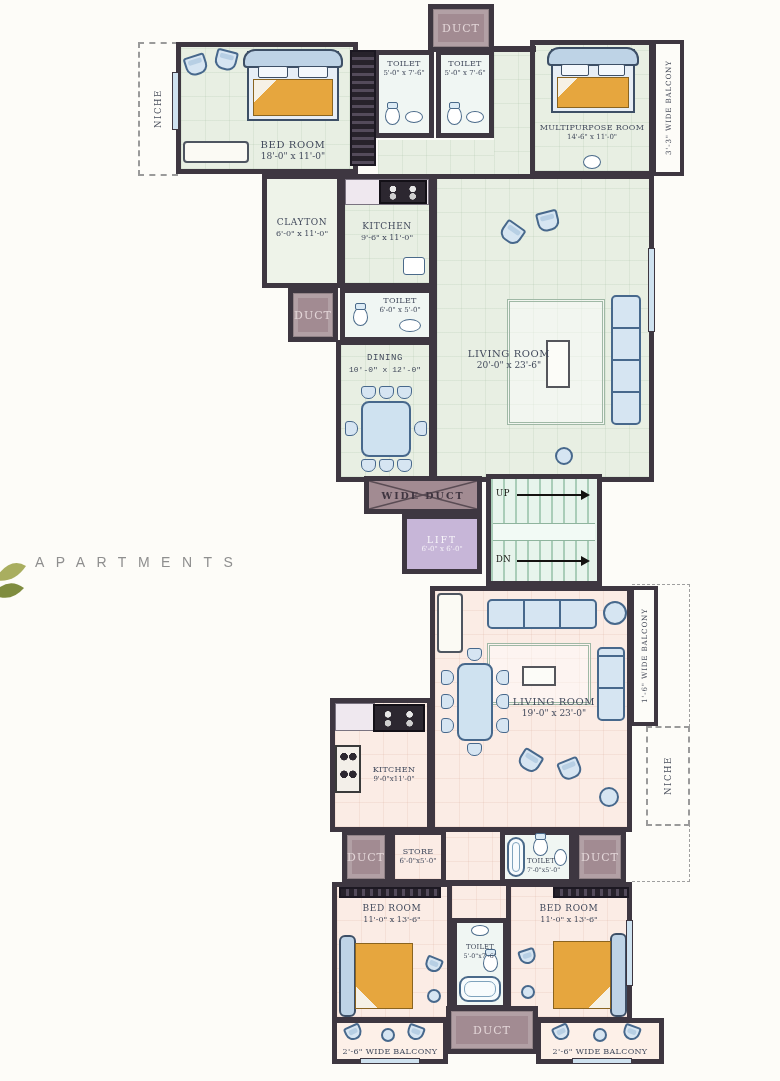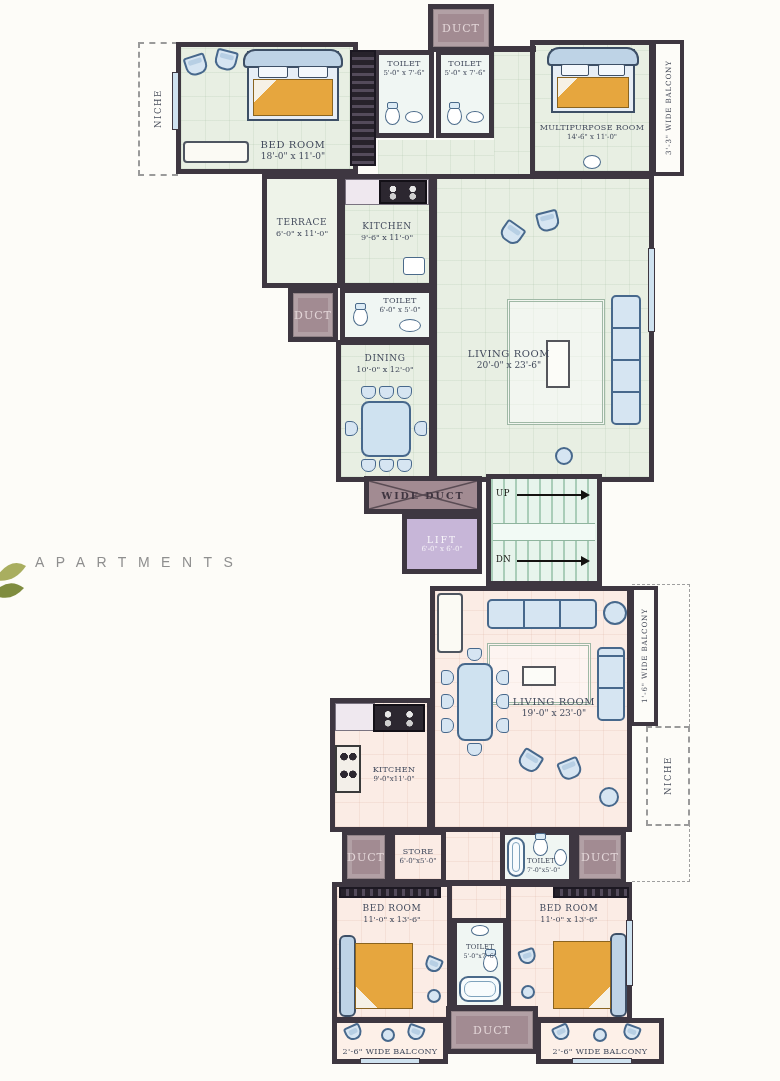--- a/index.html
+++ b/index.html
@@ -174,21 +174,21 @@
 
   <div class="room" style="left:550px;top:174px;width:104px;height:62px;background:#d8c5c5;">
     <div class="rl sm powderl" style="left:0;right:0;top:12px;">
       <div class="nm">POWDER ROOM</div>
       <div class="dm">7'-6" x 5'-0"</div>
     </div>
   </div>
 
   <div class="room" style="left:262px;top:174px;width:80px;height:114px;background:#eef3e9;">
     <div class="rl md" style="left:0;right:0;top:38px;">
-      <div class="nm">TERRACE</div>
+      <div class="nm">CLAYTON</div>
       <div class="dm">6'-0" x 11'-0"</div>
     </div>
   </div>
 
   <div class="room gfloor" style="left:340px;top:174px;width:94px;height:114px;">
     <div class="counter" style="left:0;top:0;width:84px;height:26px;"></div>
     <div class="stove" style="left:34px;top:1px;width:48px;height:24px;"></div>
     <div class="rl md" style="left:0;right:0;top:42px;">
       <div class="nm">KITCHEN</div>
       <div class="dm">9'-6" x 11'-0"</div>
@@ -217,21 +217,21 @@
   <div class="room tfloor" style="left:340px;top:288px;width:94px;height:54px;">
     <div class="rl sm" style="left:26px;right:0;top:3px;">
       <div class="nm">TOILET</div>
       <div class="dm">6'-0" x 5'-0"</div>
     </div>
     <div class="wc" style="left:8px;top:14px;"></div>
     <div class="basin" style="right:8px;bottom:5px;width:22px;height:13px;"></div>
   </div>
 
   <div class="room gfloor" style="left:336px;top:340px;width:98px;height:142px;">
-    <div class="rl md" style="left:0;right:0;top:8px;">
+    <div class="rl md" style="left:0;right:0;top:8px;font-family:Liberation Mono, monospace;">
       <div class="nm">DINING</div>
       <div class="dm">10'-0" x 12'-0"</div>
     </div>
     <div class="dtable" style="left:20px;top:56px;width:50px;height:56px;"></div>
     <div class="dchair" style="left:20px;top:41px;"></div>
     <div class="dchair" style="left:38px;top:41px;"></div>
     <div class="dchair" style="left:56px;top:41px;"></div>
     <div class="dchair" style="left:20px;top:114px;"></div>
     <div class="dchair" style="left:38px;top:114px;"></div>
     <div class="dchair" style="left:56px;top:114px;"></div>

